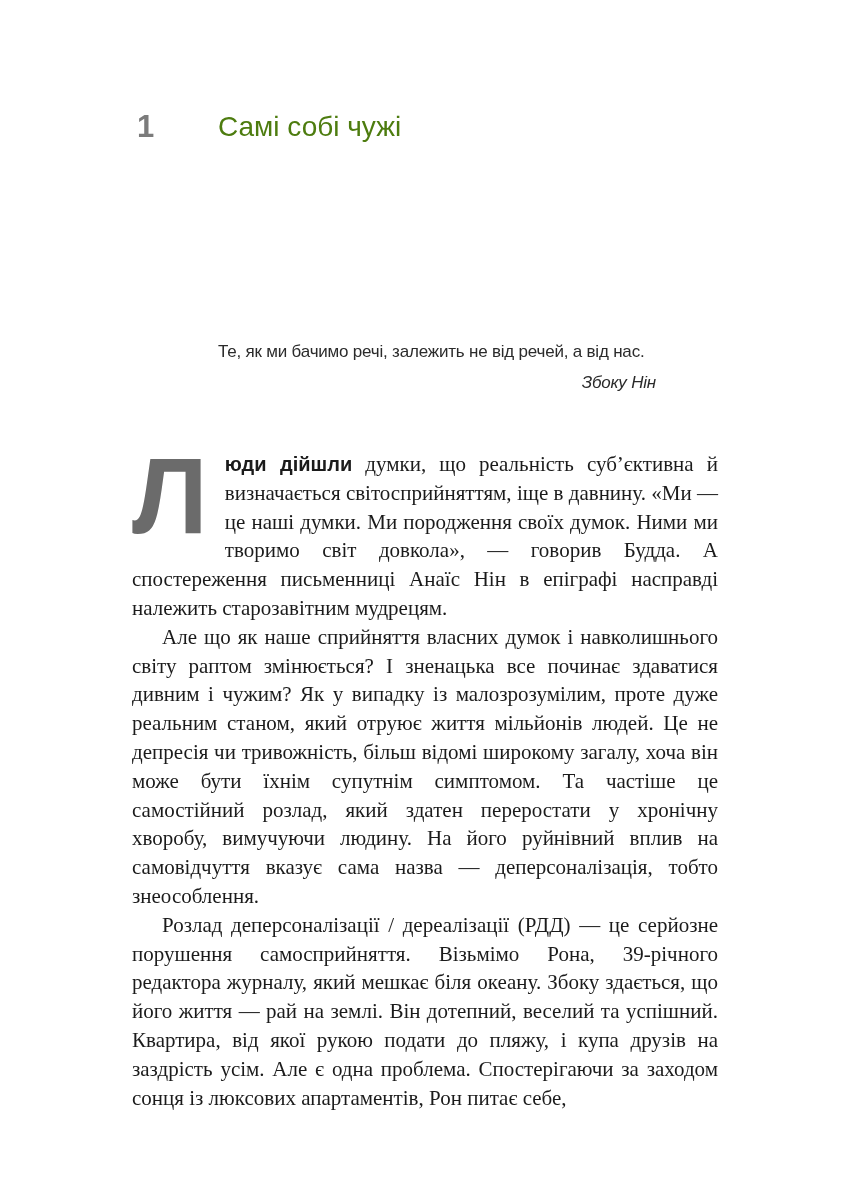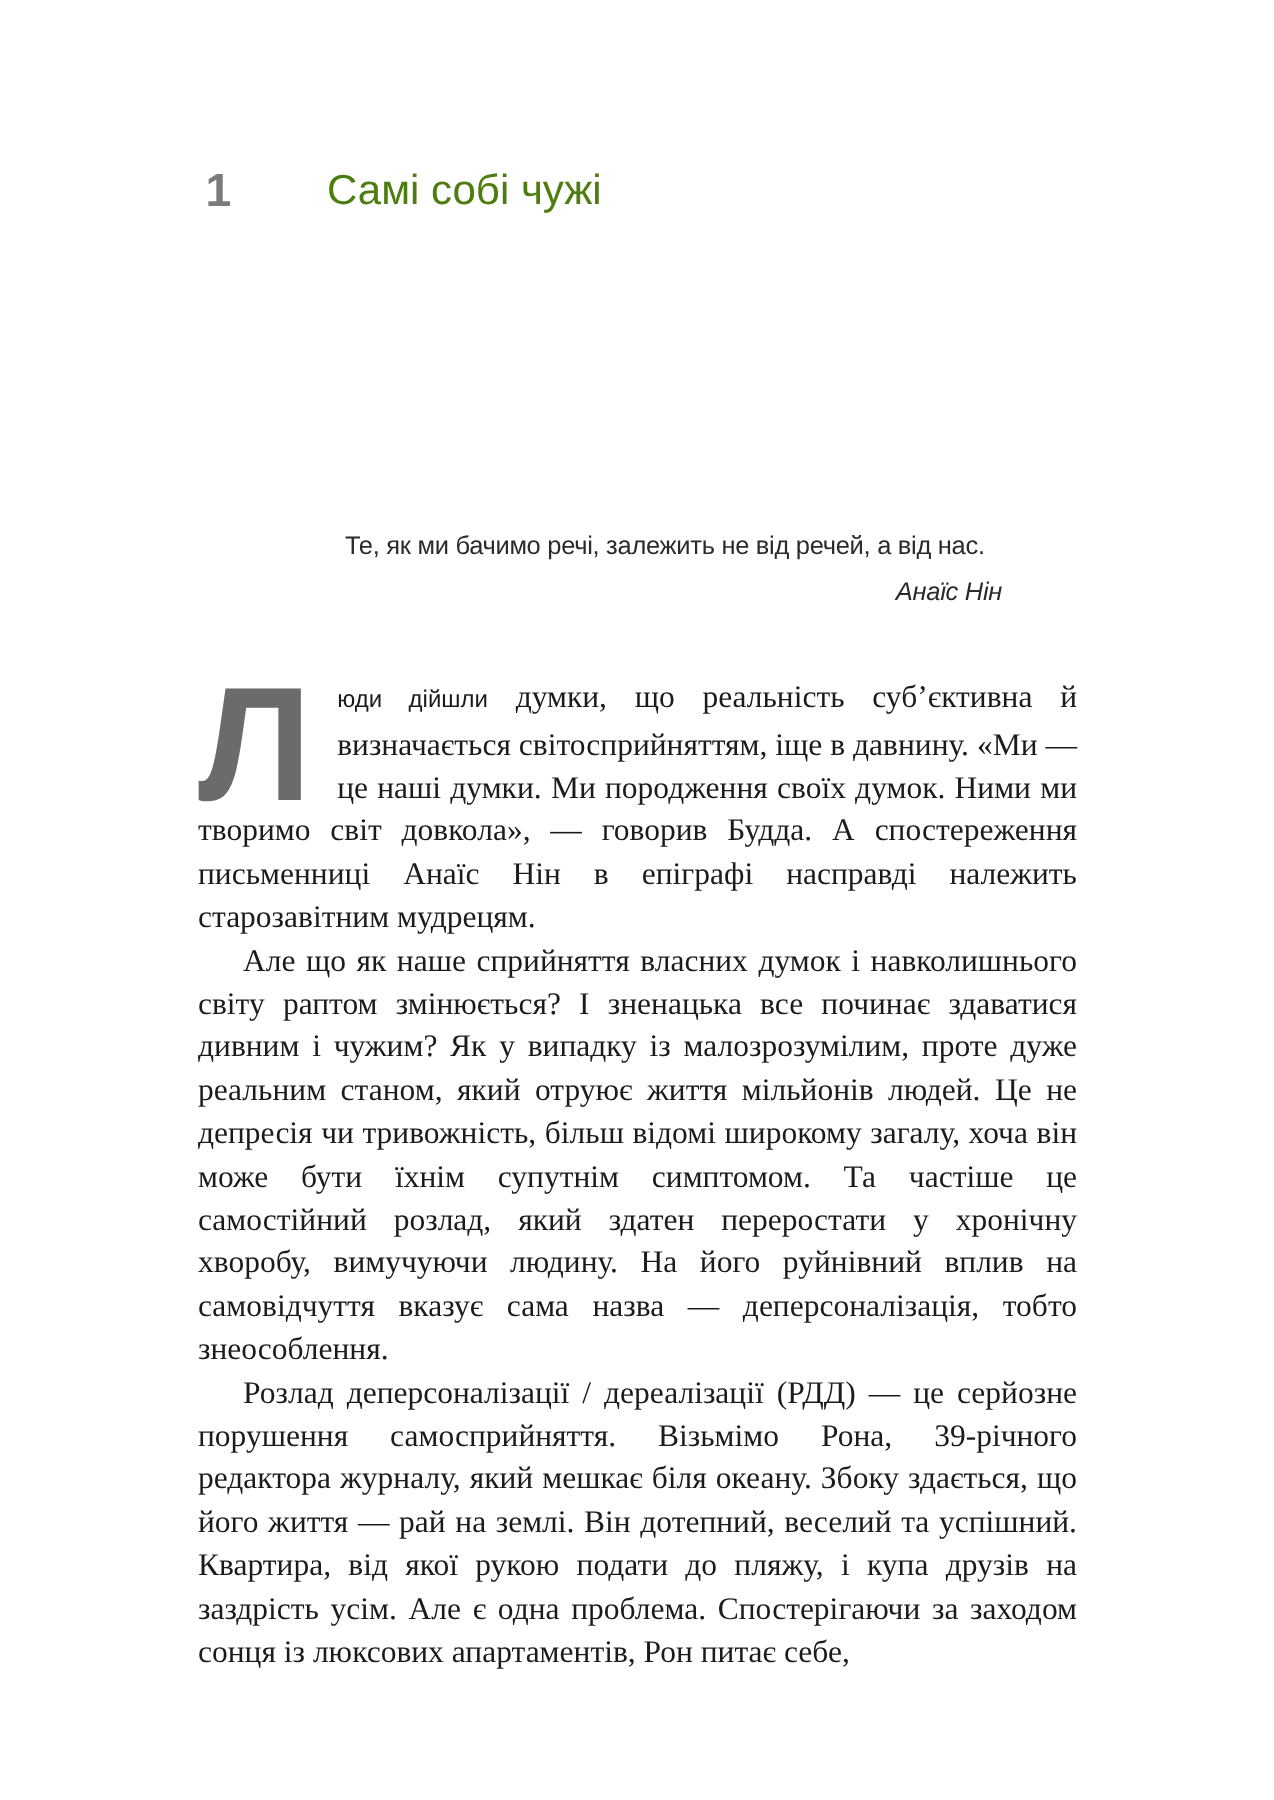--- a/index.html
+++ b/index.html
@@ -92,37 +92,37 @@
     font-family: "Liberation Sans", sans-serif;
     font-weight: 700;
     font-size: 108px;
     line-height: 86px;
     height: 86px;
     color: #6b6b6b;
     margin: 3px 17px 0 0;
   }
   .lead-in {
     font-family: "Liberation Sans", sans-serif;
-    font-weight: 400;
-    font-size: 16px;
+    font-weight: 700;
+    font-size: 20px;
   }
 </style>
 </head>
 <body>
 
 <div class="page">
 
   <header class="chapter-header">
     <span class="chapter-number">1</span>
     <h1 class="chapter-title">Самі собі чужі</h1>
   </header>
 
-  <figure class="epigraph" style="margin:12px">
+  <figure class="epigraph" style="margin:0">
     <p class="epigraph-text">Те, як ми бачимо речі, залежить не від речей, а від нас.</p>
-    <p class="epigraph-author">Анаїс Нін</p>
+    <p class="epigraph-author">Збоку Нін</p>
   </figure>
 
   <main class="body-text">
     <p class="para">
       <span class="dropcap">Л</span><b class="lead-in">юди дійшли</b><span> думки, що реальність суб’єктивна й визначається світосприйняттям, іще в давнину. «Ми — це наші думки. Ми породження своїх думок. Ними ми творимо світ довкола», — говорив Будда. А спостереження письменниці Анаїс Нін в епіграфі насправді належить старозавітним мудрецям.</span>
     </p>
     <p class="para indent">Але що як наше сприйняття власних думок і навколишнього світу раптом змінюється? І зненацька все починає здаватися дивним і чужим? Як у випадку із малозрозумілим, проте дуже реальним станом, який отруює життя мільйонів людей. Це не депресія чи тривожність, більш відомі широкому загалу, хоча він може бути їхнім супутнім симптомом. Та частіше це самостійний розлад, який здатен переростати у хронічну хворобу, вимучуючи людину. На його руйнівний вплив на самовідчуття вказує сама назва — деперсоналізація, тобто знеособлення.</p>
     <p class="para indent">Розлад деперсоналізації / дереалізації (РДД) — це серйозне порушення самосприйняття. Візьмімо Рона, 39-річного редактора журналу, який мешкає біля океану. Збоку здається, що його життя — рай на землі. Він дотепний, веселий та успішний. Квартира, від якої рукою подати до пляжу, і купа друзів на заздрість усім. Але є одна проблема. Спостерігаючи за заходом сонця із люксових апартаментів, Рон питає себе,</p>
   </main>
 

